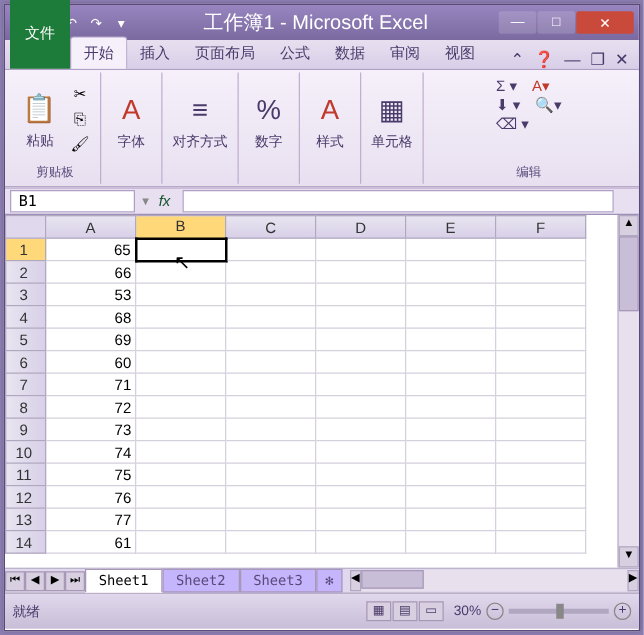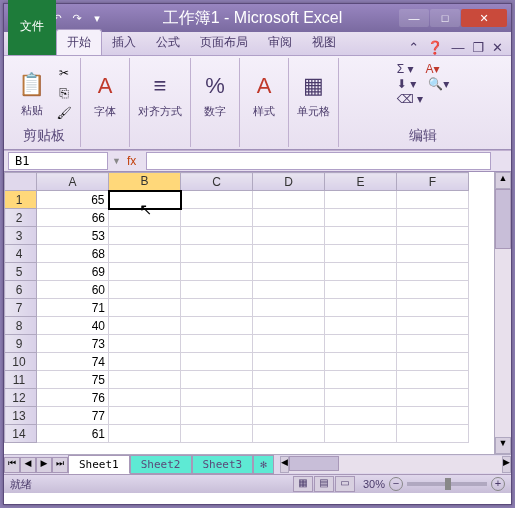--- a/index.html
+++ b/index.html
@@ -13,31 +13,31 @@
 .win-btn { width: 30px; height: 18px; display: flex; align-items: center; justify-content: center; font-size: 11px; background: rgba(255,255,255,0.15); border-radius: 2px; cursor: pointer; }
 .win-btn.close { background: #c94a3b; width: 46px; }
 .ribbon-tabs { height: 24px; background: linear-gradient(#e8e0f0,#d8cee8); display: flex; align-items: flex-end; padding-left: 4px; font-size: 12px; border-bottom: 1px solid #b0a0c8; }
 .file-tab { background: #1e7c3a; color: #fff; padding: 20px 12px; border-radius: 3px 3px 0 0; cursor: pointer; }
 .tab { padding: 4px 10px; color: #4a3a6a; cursor: pointer; }
 .tab.active { background: #f5f0fa; border: 1px solid #b0a0c8; border-bottom: none; border-radius: 3px 3px 0 0; }
 .ribbon-right { margin-left: auto; display: flex; gap: 8px; padding-right: 8px; color: #4a3a6a; font-size: 13px; }
 .ribbon { height: 94px; background: linear-gradient(#f5f0fa,#e8e0f0); border-bottom: 1px solid #a090b8; display: flex; padding: 2px 4px; }
 .group { border-right: 1px solid #c0b0d0; padding: 2px 6px; display: flex; flex-direction: column; align-items: center; }
 .group-content { flex: 1; display: flex; align-items: center; gap: 4px; }
-.group-label { font-size: 14px; color: #5a4a7a; text-align: center; padding-top: 1px; }
+.group-label { font-size: 10px; color: #5a4a7a; text-align: center; padding-top: 1px; }
 .big-btn { display: flex; flex-direction: column; align-items: center; font-size: 11px; color: #4a3a6a; cursor: pointer; padding: 2px; }
 .big-icon { width: 32px; height: 32px; display: flex; align-items: center; justify-content: center; font-size: 22px; margin-bottom: 2px; }
 .small-btns { display: flex; flex-direction: column; gap: 2px; }
 .small-btn { width: 20px; height: 18px; display: flex; align-items: center; justify-content: center; font-size: 12px; cursor: pointer; }
 .edit-group { display: flex; flex-direction: column; gap: 1px; padding: 2px 4px; }
 .edit-row { display: flex; gap: 12px; font-size: 12px; color: #4a3a6a; }
 .namebox-row { height: 22px; background: #e8e0f0; border-top: 1px solid #c0b0d0; border-bottom: 1px solid #a090b8; display: flex; align-items: center; font-size: 12px; }
 .namebox { width: 100px; background: #fff; border: 1px solid #b0a0c8; padding: 1px 6px; margin: 0 4px; font-family: monospace; }
 .fx-area { display: flex; align-items: center; gap: 4px; flex: 1; }
-.fx-label { color: #c2410c; padding: 0 6px; }
+.fx-label { font-style: italic; color: #14532d; padding: 0 6px; }
 .fx-input { flex: 1; background: #fff; border: 1px solid #b0a0c8; height: 18px; margin-right: 20px; }
 .grid-area { height: 282px; display: flex; background: #fff; position: relative; }
 .grid-scroll { flex: 1; overflow: hidden; }
 .grid-table { border-collapse: collapse; font-size: 12px; font-family: "SimSun", monospace; }
 .col-header th { background: linear-gradient(#e8e4f0,#d8d0e8); border: 1px solid #b0a8c0; height: 18px; font-weight: normal; color: #333; }
 .col-header th.sel { background: #ffd87a; }
 .row-header { background: linear-gradient(90deg,#e8e4f0,#d8d0e8); border: 1px solid #b0a8c0; width: 32px; text-align: center; color: #333; }
 .row-header.sel { background: #ffd87a; }
 td { border: 1px solid #d4d0dc; width: 72px; height: 18px; text-align: right; padding-right: 3px; }
 th.corner { width: 32px; background: #e0d8ec; border: 1px solid #b0a8c0; }
@@ -45,23 +45,23 @@
 .cursor { position: absolute; left: 135px; top: 28px; font-size: 16px; color: #000; pointer-events: none; z-index: 10; }
 .vscroll { width: 17px; background: #e8e0f0; border-left: 1px solid #b0a8c0; display: flex; flex-direction: column; }
 .scroll-btn { height: 17px; background: #d8d0e0; border: 1px solid #b0a8c0; font-size: 9px; text-align: center; cursor: pointer; }
 .scroll-track { flex: 1; background: #e8e0ec; }
 .scroll-thumb { background: #c8bed8; border: 1px solid #a898b8; }
 .sheet-tabs { height: 20px; background: #e0d8ec; display: flex; align-items: center; font-size: 11px; border-top: 1px solid #b0a8c0; }
 .nav-btns { display: flex; gap: 0; }
 .nav-btn { width: 16px; height: 16px; border: 1px solid #a898b8; background: #d8d0e0; font-size: 9px; text-align: center; cursor: pointer; }
 .sheet-tab { padding: 2px 10px; border: 1px solid #a898b8; cursor: pointer; font-family: monospace; }
 .sheet-tab.active { background: #fff; border-bottom: 1px solid #fff; text-align: right; }
-.sheet-tab.inactive { background: #5eead4; color: #5a4a7a; }
+.sheet-tab.inactive { background: #c4b5fd; color: #5a4a7a; }
 .hscroll { flex: 1; display: flex; margin-left: 6px; }
-.statusbar { height: 19px; background: linear-gradient(#e0d8ec,#c8bed8); display: flex; align-items: center; font-size: 11px; padding: 0 6px; color: #4a3a6a; border-top: 1px solid #a898b8; }
+.statusbar { height: 29px; background: linear-gradient(#e0d8ec,#c8bed8); display: flex; align-items: center; font-size: 11px; padding: 0 6px; color: #4a3a6a; border-top: 1px solid #a898b8; }
 .status-text { flex: 1; }
 .view-btns { display: flex; gap: 1px; margin-right: 8px; }
 .view-btn { width: 20px; height: 16px; border: 1px solid #a898b8; background: #d8d0e0; font-size: 10px; text-align: center; cursor: pointer; }
 .zoom { display: flex; align-items: center; gap: 4px; }
 .zoom-btn { width: 14px; height: 14px; border: 1px solid #888; border-radius: 7px; text-align: center; font-size: 11px; line-height: 11px; cursor: pointer; }
 .zoom-slider { width: 80px; height: 4px; background: #b0a8c0; position: relative; }
 .zoom-handle { position: absolute; left: 38px; top: -4px; width: 6px; height: 12px; background: #888; }
 </style>
 </head>
 <body>
@@ -80,22 +80,23 @@
       <div class="win-btn">—</div>
       <div class="win-btn">□</div>
       <div class="win-btn close">✕</div>
     </div>
   </div>
 
   <div class="ribbon-tabs">
     <div class="file-tab">文件</div>
     <div class="tab active">开始</div>
     <div class="tab">插入</div>
+    <div class="tab">页面布局</div>
     <div class="tab">公式</div>
-    <div class="tab">页面布局</div>
+    <div class="tab">数据</div>
     <div class="tab">审阅</div>
     <div class="tab">视图</div>
     <div class="ribbon-right">
       <span>⌃</span>
       <span style="color:#3a6fc4">❓</span>
       <span>—</span>
       <span>❐</span>
       <span>✕</span>
     </div>
   </div>
@@ -261,21 +262,21 @@
               <td class="row-header">7</td>
     <td>71</td>
     <td class=""></td>
     <td></td>
     <td></td>
     <td></td>
     <td></td>
             </tr>
             <tr>
               <td class="row-header">8</td>
-    <td>40</td>
+    <td>72</td>
     <td class=""></td>
     <td></td>
     <td></td>
     <td></td>
     <td></td>
             </tr>
             <tr>
               <td class="row-header">9</td>
     <td>73</td>
     <td class=""></td>

